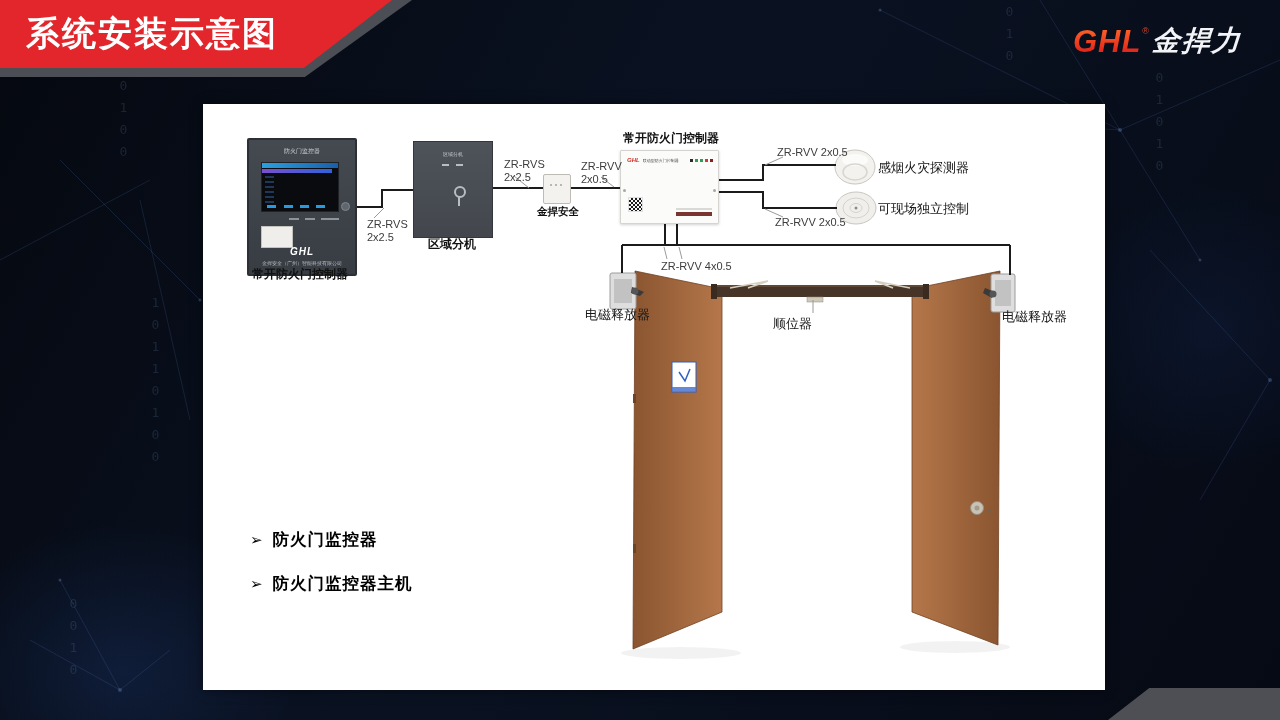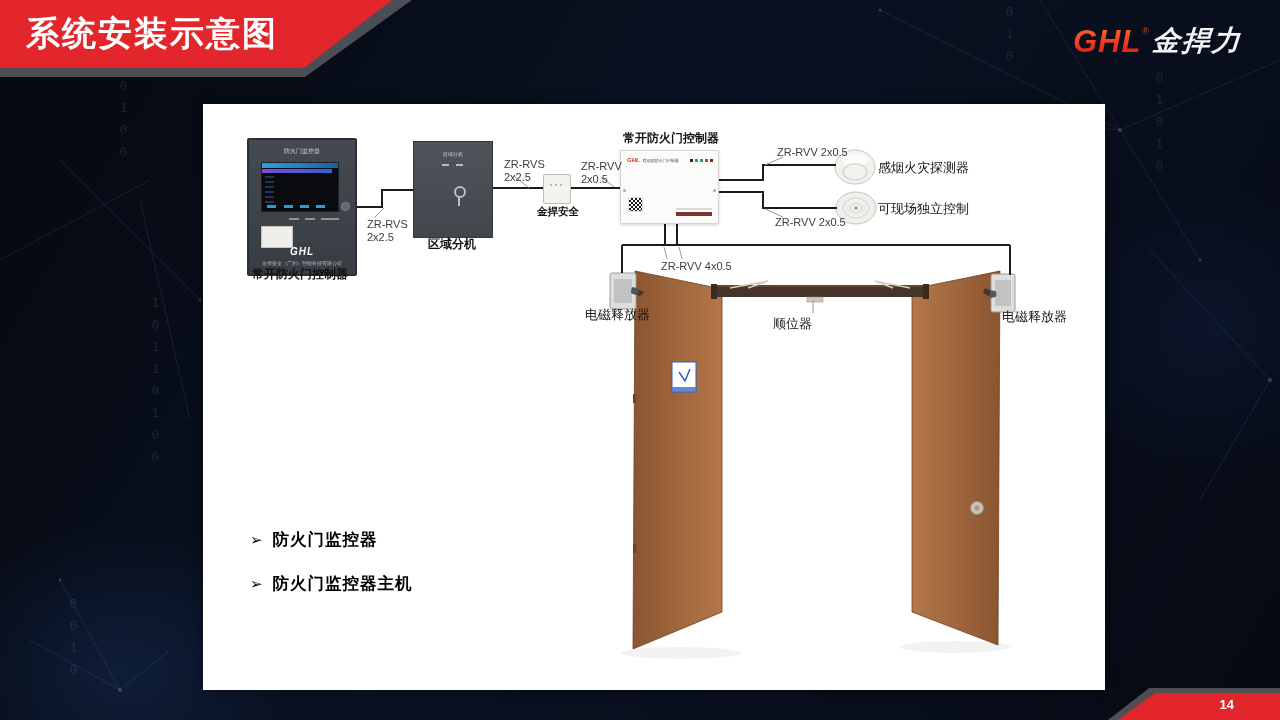--- a/index.html
+++ b/index.html
@@ -334,17 +334,14 @@
         <span>防火门监控器</span>
       </div>
       <div class="bullet">
         <span class="mk">➢</span>
         <span>防火门监控器主机</span>
       </div>
     </div>
   </div>
 
   <div class="abs footer-shadow"></div>
-  <div class="abs footer-red">
-    <span class="page-num">14</span>
-  </div>
 
 </div>
 
 </body></html>

